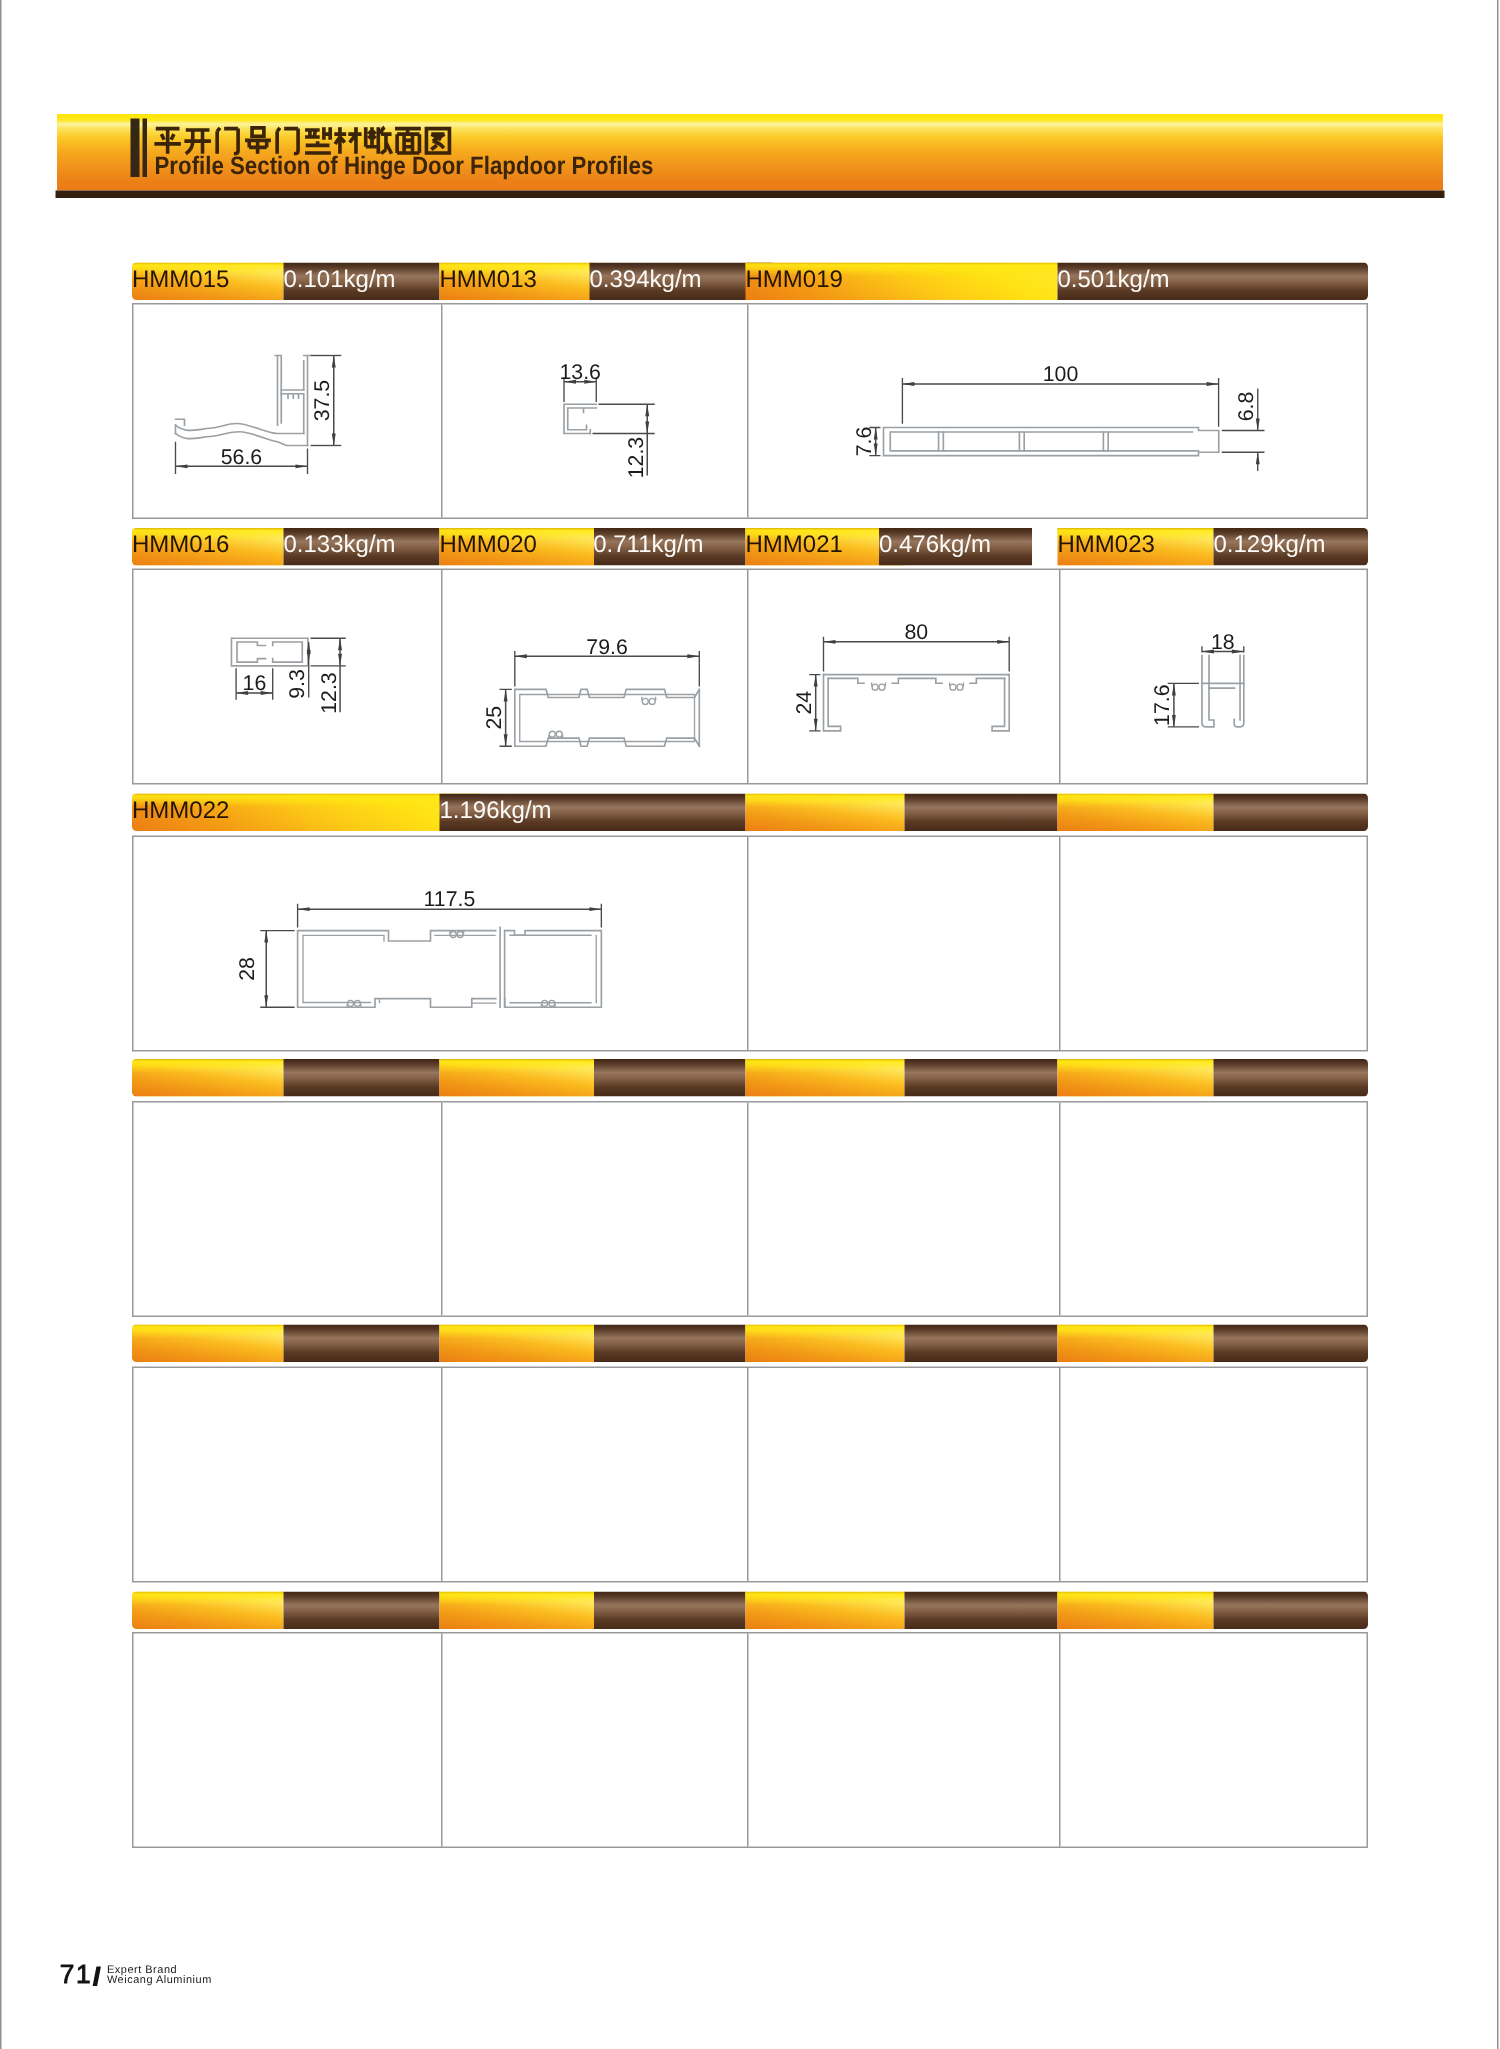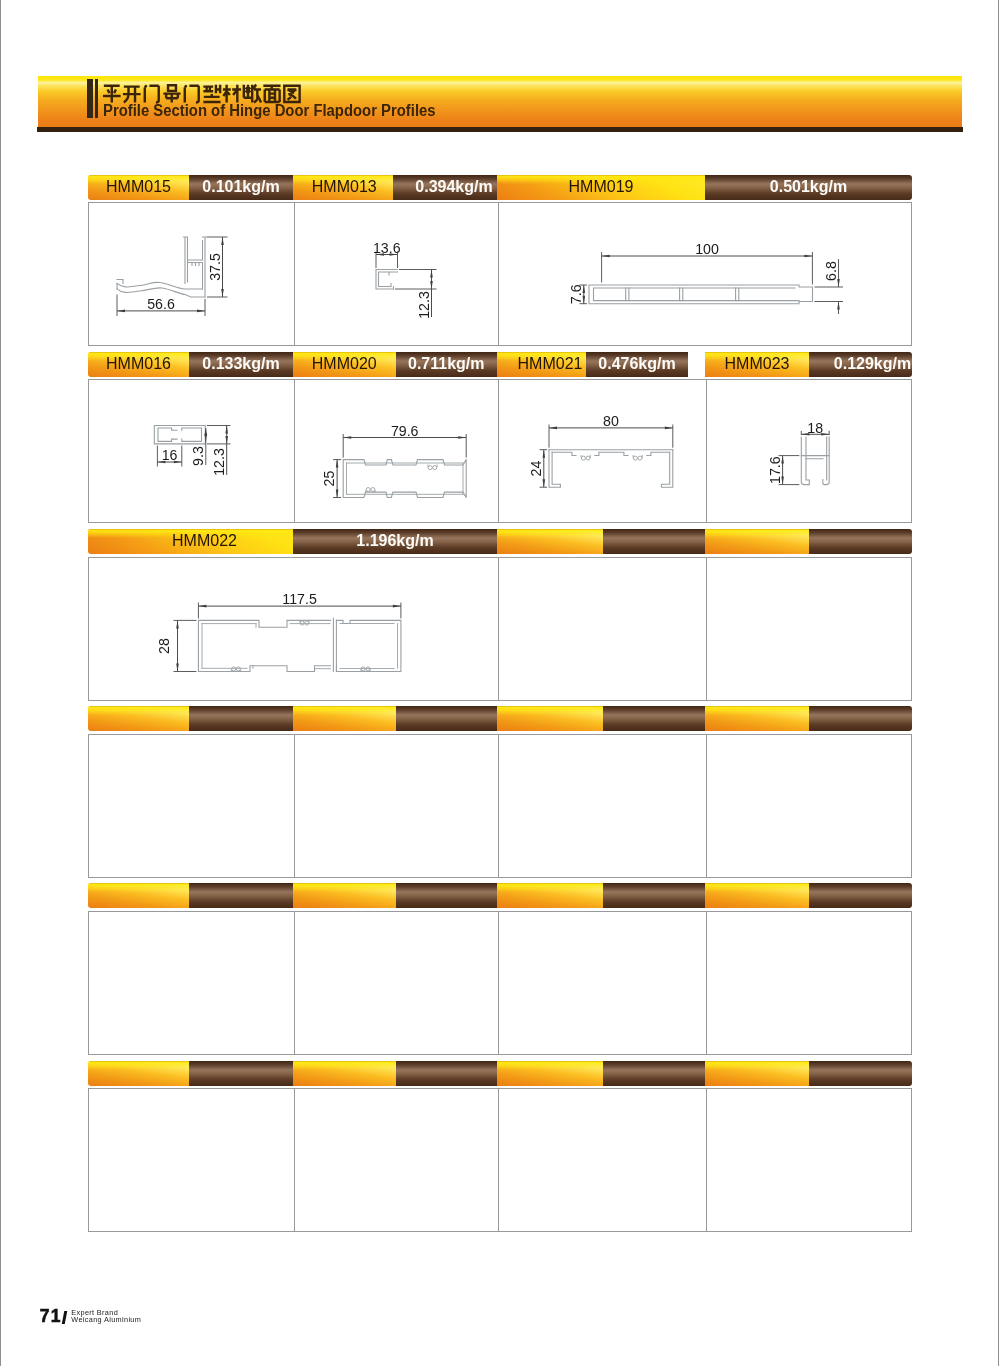--- a/index.html
+++ b/index.html
@@ -6,37 +6,37 @@
 #edgeL,#edgeR {position:absolute;top:0;width:1px;height:1366px;background:#8f8f8f}
 #edgeL {left:0} #edgeR {left:998px}
 #hbar {position:absolute;left:37.7px;top:75.5px;width:924.8px;height:51.8px;
   background:linear-gradient(to bottom,#ffe406 0%,#ffe71c 8%,#fdf3a0 13%,#fce45e 19%,#fbcb28 30%,#f6ac1e 47%,#f0941b 68%,#ec8017 88%,#ea7c15 100%);}
 #hbarb {position:absolute;left:37px;top:127.3px;width:926px;height:5.1px;background:#33200f}
 #vb1 {position:absolute;left:86.8px;top:79px;width:5.9px;height:38.5px;background:#342718}
 #vb2 {position:absolute;left:95px;top:79px;width:2.5px;height:38.5px;background:#342718}
 #cjk {position:absolute;left:101.8px;top:81.6px;transform:scale(0.93);transform-origin:0 0}
 #entitle {position:absolute;left:102.5px;top:100.8px;font-size:16.8px;font-weight:bold;color:#3b2408;white-space:nowrap;transform:scaleX(0.885);transform-origin:0 0}
 .band {position:absolute;left:88px;width:824px;display:flex;border-radius:3px;overflow:hidden}
-.band div {position:absolute;top:0;height:100%;display:flex;align-items:center;justify-content:center}
+.band div {position:absolute;top:0;height:100%;display:flex;align-items:center;justify-content:flex-start}
 .band .y,.band .yw {background:
   linear-gradient(to bottom,#dcb30a 0,rgba(220,179,10,0) 1.5px),
   linear-gradient(to bottom,rgba(255,232,18,0.95) 1px,rgba(255,232,18,0.75) 3.5px,rgba(255,238,70,0) 9px),
   linear-gradient(188deg,#ffe92c 0%,#fff39b 10%,#fedd4a 26%,#fbbc20 46%,#f29a16 72%,#eb7e13 100%);}
 .band .yw {background:
   linear-gradient(to bottom,#dcb30a 0,rgba(220,179,10,0) 1.5px),
   linear-gradient(to bottom,rgba(255,232,18,0.95) 1px,rgba(255,232,18,0.75) 3.5px,rgba(255,238,70,0) 9px),
   linear-gradient(205deg,#ffe92c 0%,#ffe213 25%,#fdc916 48%,#f49c15 76%,#ec7e13 100%);}
-.band .b {background:linear-gradient(to bottom,#402614 0%,#5a3c29 14%,#96755c 36%,#86644a 50%,#5b3a24 75%,#462a18 100%);font-weight:bold;}
+.band .b {background:linear-gradient(to bottom,#402614 0%,#5a3c29 14%,#96755c 36%,#86644a 50%,#5b3a24 75%,#462a18 100%);}
 .band .y span,.band .yw span {color:#231403;font-size:16px}
 .band .b span {color:#fdfbf8;font-size:16px}
 .box {position:absolute;left:88px;width:824px;border:1px solid #97999b;background:#fff}
 .box i {position:absolute;top:0;width:1px;height:100%;background:#97999b}
 .dr {position:absolute}
 #footer {position:absolute;left:39.8px;top:1309px}
-#f71 {position:absolute;left:0;top:-1.2px;font-size:17.5px;line-height:17.5px;font-weight:bold;-webkit-text-stroke:0.6px #131313;letter-spacing:1.2px;color:#131313}
+#f71 {position:absolute;left:0;top:-1.2px;font-size:17.5px;line-height:17.5px;font-weight:normal;-webkit-text-stroke:0.6px #131313;letter-spacing:1.2px;color:#131313}
 #fslash {position:absolute;left:23px;top:1.8px;width:2.7px;height:13.2px;background:#131313;transform:skewX(-11deg)}
 #fsm {position:absolute;left:31.5px;top:0.4px;font-size:7.3px;line-height:7.1px;letter-spacing:0.35px;color:#1a1a1a;white-space:nowrap}
 </style></head><body>
 <div id="edgeL"></div>
 <div id="edgeR"></div>
 <div id="hbar"></div>
 <div id="hbarb"></div>
 <div id="vb1"></div>
 <div id="vb2"></div>
 <div id="cjk"><svg width="216" height="25" viewBox="0 0 216 25">

